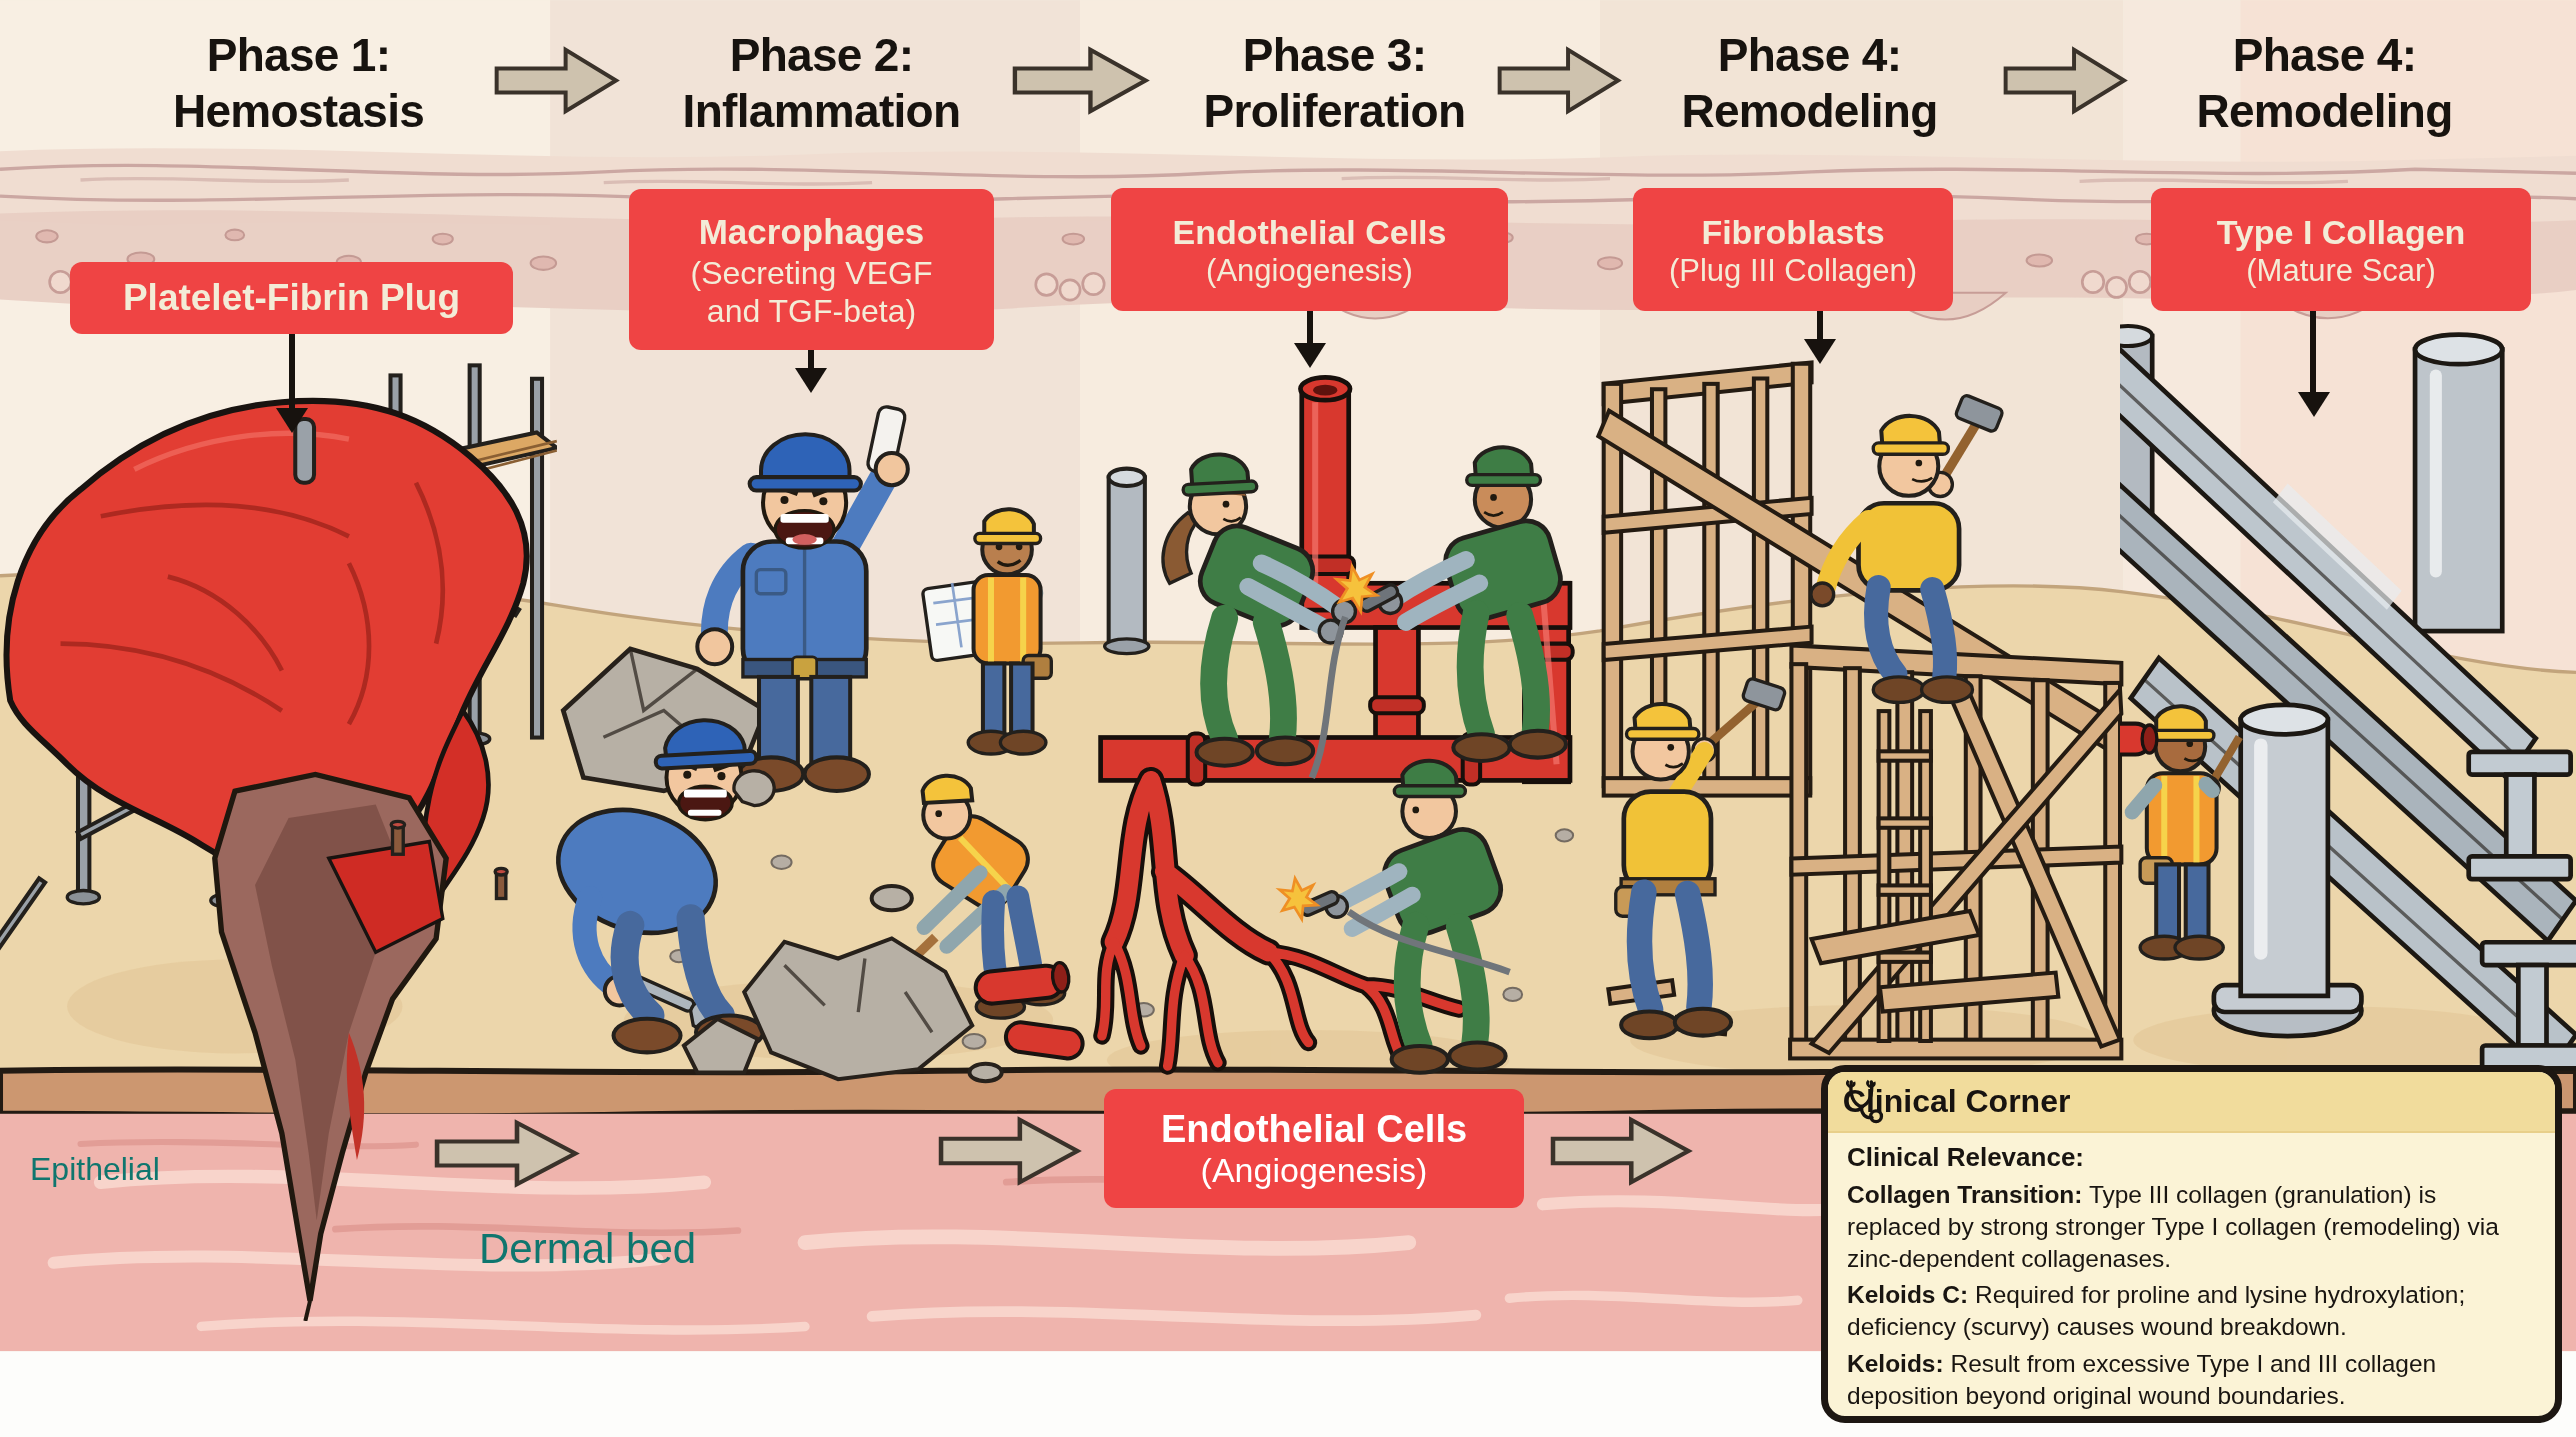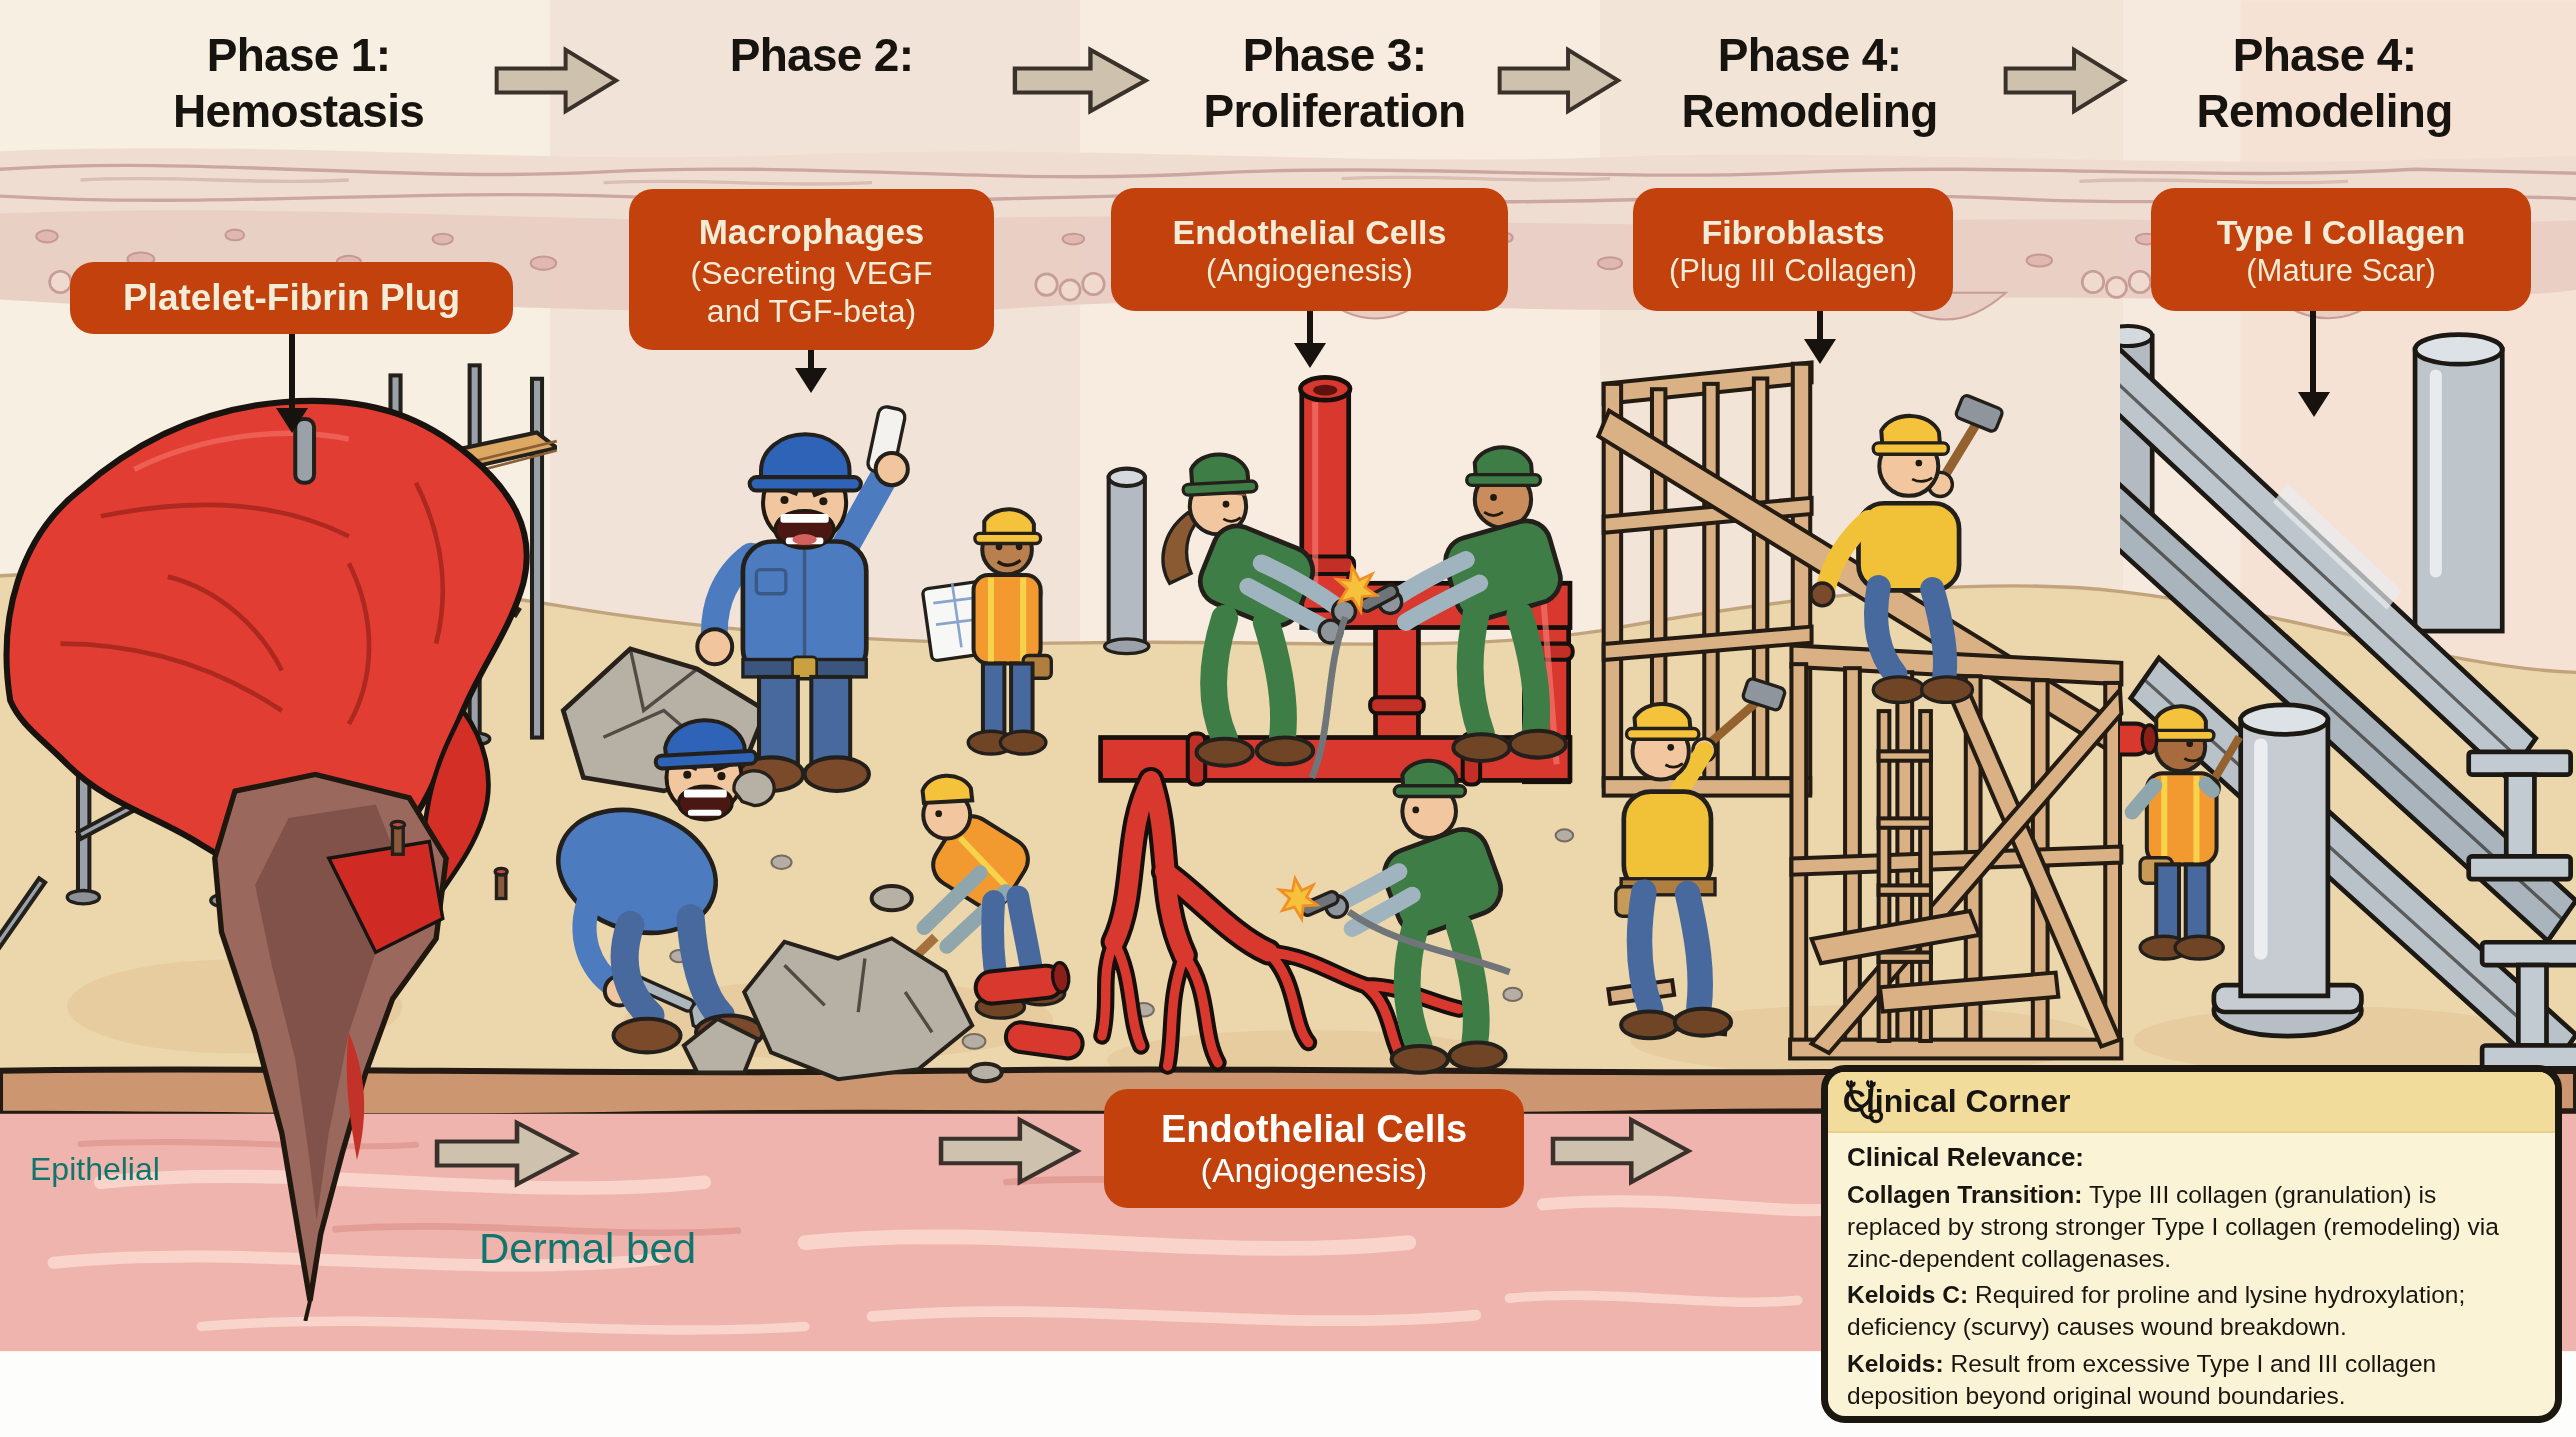--- a/index.html
+++ b/index.html
@@ -5,21 +5,21 @@
   html,body{margin:0;padding:0;background:#ffffff;}
   .page{position:relative;width:2576px;height:1438px;overflow:hidden;
         font-family:"Liberation Sans","DejaVu Sans",sans-serif;background:#f6eee1;padding-left:8px;}
   .page svg{position:absolute;display:block;}
   .bg{left:0;top:0;z-index:0;}
   .scene{z-index:1;}
   .phase-header{position:absolute;z-index:4;width:429px;text-align:center;
         font-size:46px;line-height:56px;font-weight:bold;color:#17130f;letter-spacing:-0.7px;}
   .phase-header span{display:block;}
   .flow-arrow{z-index:3;}
-  .callout{position:absolute;z-index:4;background:#c2410c;border-radius:24px;
+  .callout{position:absolute;z-index:4;background:#ef4444;border-radius:12px;
         color:#f3ecd7;text-align:center;display:flex;flex-direction:column;
         justify-content:center;box-sizing:border-box;padding:5.4px 6.7px;}
   .callout .l1{font-weight:bold;}
   .callout-platelet{left:70px;top:262px;width:443px;height:72px;}
   .callout-platelet .l1{font-size:37px;line-height:40px;}
   .callout-macrophages{left:629px;top:189px;width:365px;height:161px;}
   .callout-macrophages .l1{font-size:35px;line-height:44px;}
   .callout-macrophages .l2{font-size:32px;line-height:38px;}
   .callout-endo-top{left:1111px;top:188px;width:397px;height:123px;}
   .callout-fibro{left:1633px;top:188px;width:320px;height:123px;}
@@ -564,20 +564,21 @@
     <rect x="-30" y="618" width="76" height="46" rx="23" fill="#d8382e" stroke="#191310" stroke-width="6"></rect>
     <ellipse cx="44" cy="641" rx="11" ry="21" fill="#8e1f18" stroke="#191310" stroke-width="5"></ellipse>
   </svg>
 
   <div class="phase-header" style="left:84px;top:27px">
     <span>Phase 1:</span>
     <span>Hemostasis</span>
   </div>
   <div class="phase-header" style="left:607px;top:27px">
     <span>Phase 2:</span>
+    <span>Inflammation</span>
   </div>
   <div class="phase-header" style="left:1120px;top:27px">
     <span>Phase 3:</span>
     <span>Proliferation</span>
   </div>
   <div class="phase-header" style="left:1595px;top:27px">
     <span>Phase 4:</span>
     <span>Remodeling</span>
   </div>
   <div class="phase-header" style="left:2110px;top:27px">

